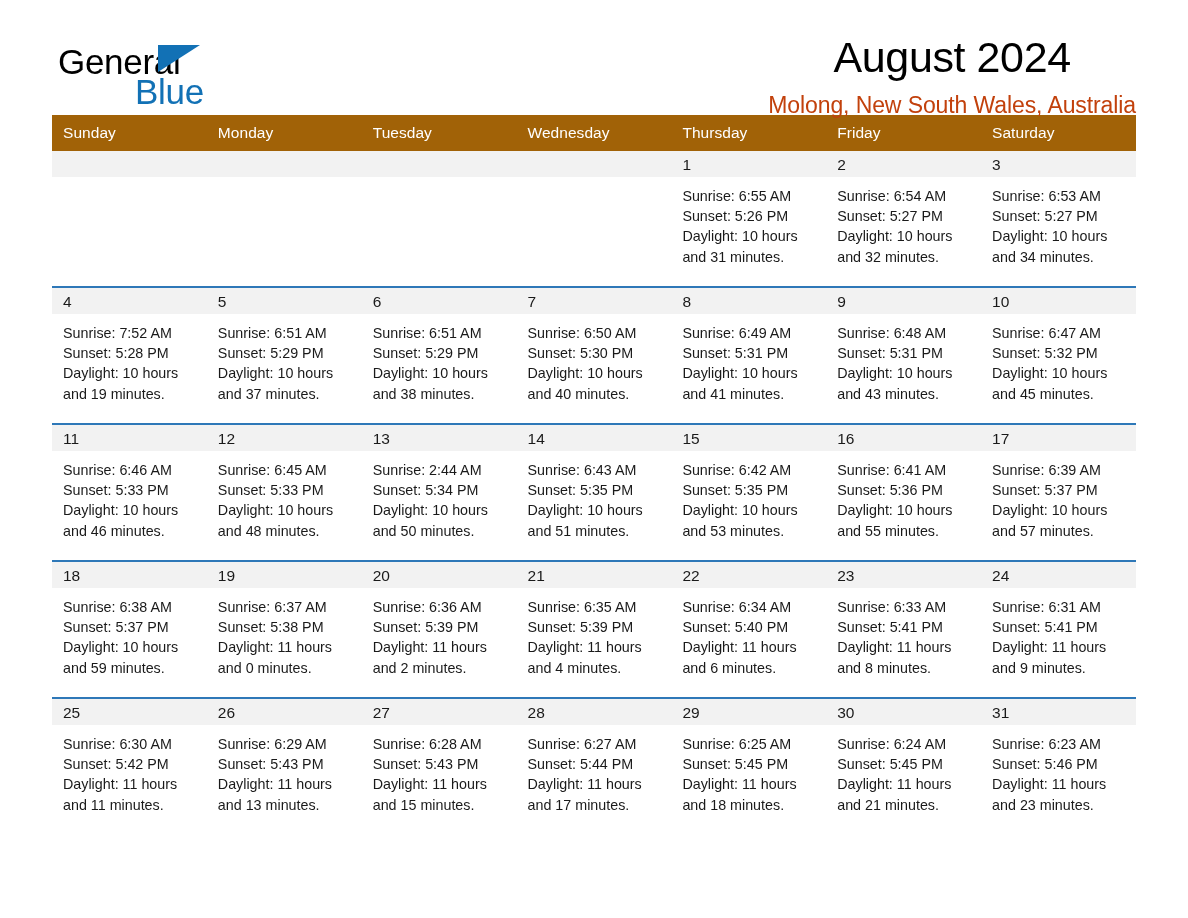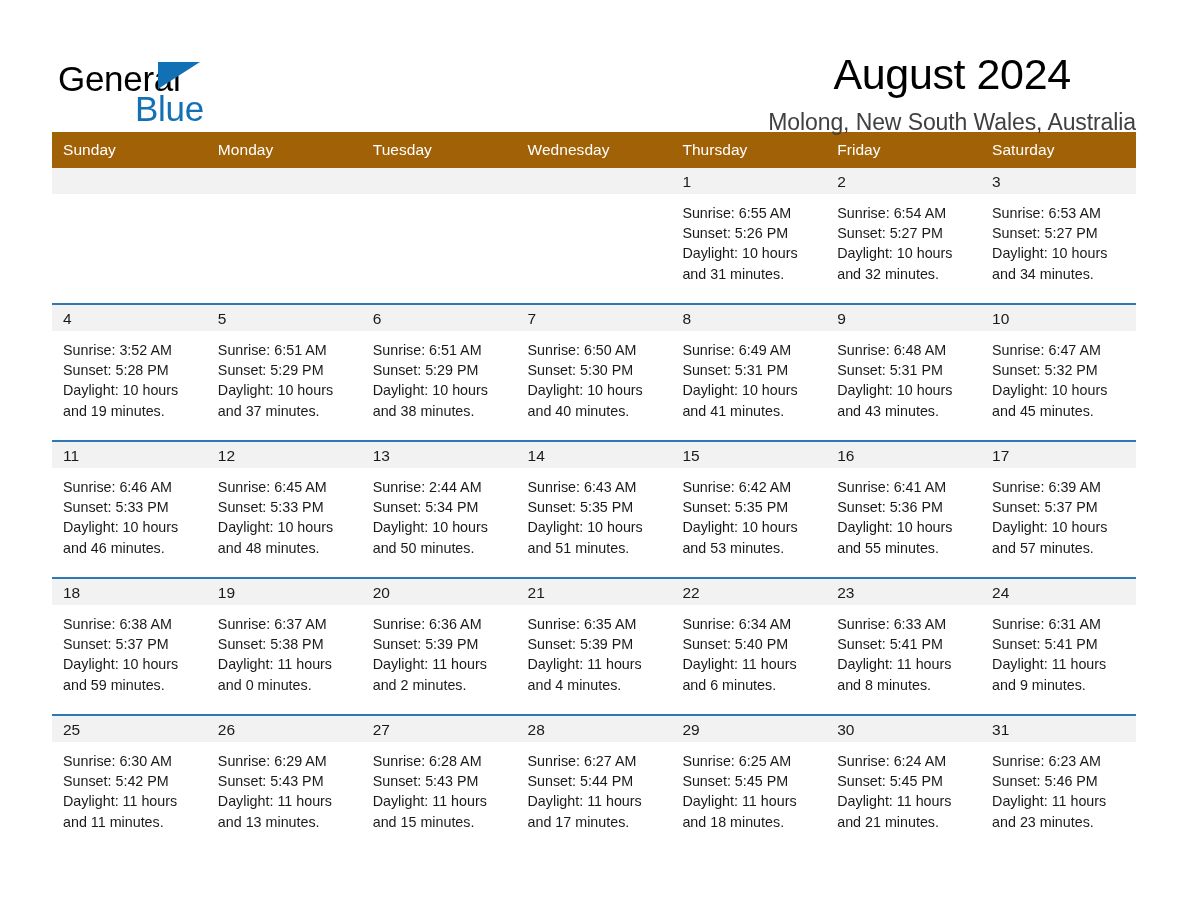--- a/index.html
+++ b/index.html
@@ -12,21 +12,21 @@
     height: 918px;
     font-family: "Liberation Sans", sans-serif;
     color: #1a1a1a;
     overflow: hidden;
   }
   .page {
     position: relative;
     width: 1188px;
     height: 918px;
     box-sizing: border-box;
-    padding: 17px 52px;
+    padding: 0 52px;
   }
 
   
   .masthead {
     position: relative;
     height: 115px;
   }
   .logo {
     position: absolute;
     left: 6px;
@@ -72,21 +72,21 @@
   .cal-title {
     font-size: 43px;
     font-weight: normal;
     color: #000000;
     line-height: 1.02;
     letter-spacing: -0.4px;
   }
   .cal-subtitle {
     margin-top: 14px;
     font-size: 23px;
-    color: #404040;
+    color: #c2410c;
     line-height: 1;
     letter-spacing: -0.1px;
   }
 
   
   .calendar {
     width: 1084px;
     border-collapse: collapse;
     table-layout: fixed;
   }
@@ -232,21 +232,21 @@
                 <div>and 34 minutes.</div>
               </div>
             </div>
           </td>
         </tr>
         <tr>
           <td>
             <div class="cell">
               <div class="daynum">4</div>
               <div class="info">
-                <div>Sunrise: 3:52 AM</div>
+                <div>Sunrise: 7:52 AM</div>
                 <div>Sunset: 5:28 PM</div>
                 <div>Daylight: 10 hours</div>
                 <div>and 19 minutes.</div>
               </div>
             </div>
           </td>
           <td>
             <div class="cell">
               <div class="daynum">5</div>
               <div class="info">

